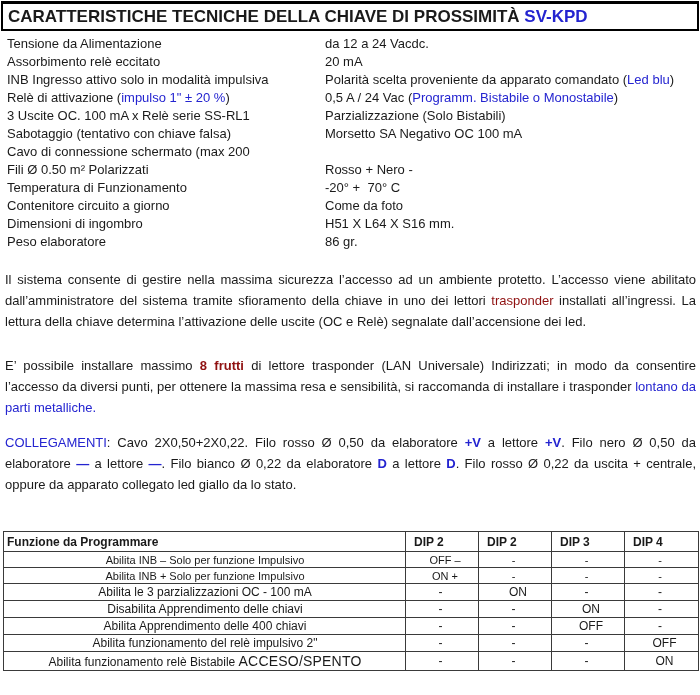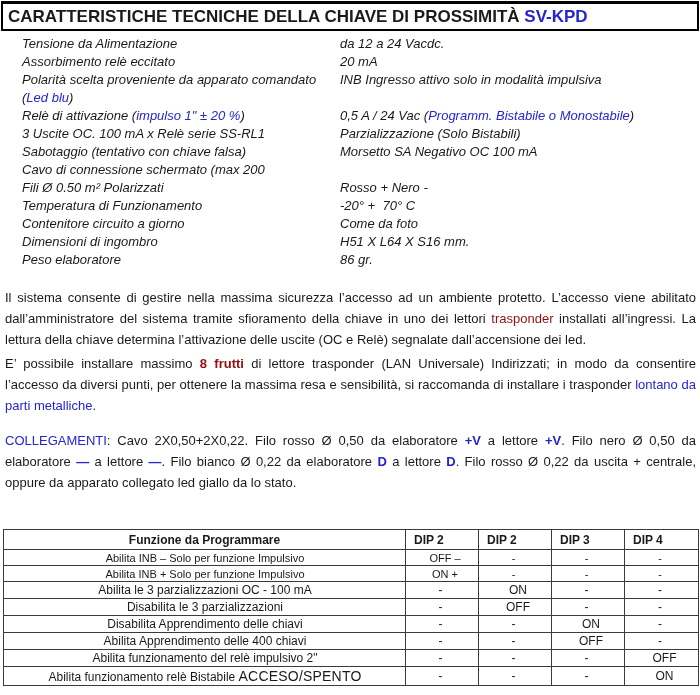--- a/index.html
+++ b/index.html
@@ -18,69 +18,69 @@
   }
   
   .title-box{
     margin:1px 1px 0 1px;
     border:2px solid #000;border-top-width:3px;
     height:30px;display:flex;align-items:center;
     padding-left:5px;
     font-weight:bold;font-size:17px;letter-spacing:0px;white-space:nowrap;
   }
   
-  .specs{margin-top:4px;padding-left:22px;font-style:italic;}
+  .specs{margin-top:4px;padding-left:7px;}
   .spec-row{
     display:grid;grid-template-columns:318px 1fr;
     font-size:13px;line-height:18px;white-space:pre-wrap;
   }
   
   .paras{padding:0 4px 0 5px;}
   .para{
     font-size:13px;line-height:21px;text-align:justify;
     margin:0;white-space:pre-wrap;
   }
   .para-0{margin-top:18px;}
-  .para-1{margin-top:3px;}
+  .para-1{margin-top:23px;}
   .para-2{margin-top:14px;}
   
   .c-blue{color:var(--blue);}
   .c-red{color:var(--red);}
   .bold{font-weight:bold;}
   
   .dip-table{
     margin:36px 2px 0 3px;width:695px;
     border-collapse:collapse;table-layout:fixed;
   }
   .dip-table th,.dip-table td{
     border:1px solid var(--line);
     font-size:12px;padding:1px 3px;vertical-align:middle;
   }
   .dip-table th{height:20px;font-weight:bold;text-align:left;padding-left:8px;}
-  .dip-table th.func-h{text-align:center;padding-left:3px;}
+  .dip-table th.func-h{text-align:left;padding-left:3px;}
   .dip-table td{height:16px;}
   .dip-table td.func{padding-left:4px;text-align:center;}
   .dip-table td.dip{padding-left:9px;text-align:center;}
   .dip-table td.dip.dash{text-align:center;padding-left:0;}
   .dip-table tr.compact td{font-size:11px;}
   .small-caps{font-size:14px;letter-spacing:0.2px;}
 </style>
 </head>
 <body>
 
 <div class="page">
 
   <div class="title-box">
     <span id="title-text"><span>CARATTERISTICHE TECNICHE DELLA CHIAVE DI PROSSIMITÀ </span><span class="c-blue">SV-KPD</span></span>
   </div>
 
   <div class="specs" id="spec-list">
       <div class="spec-row"><div><span>Tensione da Alimentazione</span></div><div><span>da 12 a 24 Vacdc.</span></div></div>
       <div class="spec-row"><div><span>Assorbimento relè eccitato</span></div><div><span>20 mA</span></div></div>
-      <div class="spec-row"><div><span>Polarità scelta proveniente da apparato comandato (</span><span class="c-blue">Led blu</span><span>)</span></div><div><span>INB Ingresso attivo solo in modalità impulsiva</span></div></div>
+      <div class="spec-row"><div><span>INB Ingresso attivo solo in modalità impulsiva</span></div><div><span>Polarità scelta proveniente da apparato comandato (</span><span class="c-blue">Led blu</span><span>)</span></div></div>
       <div class="spec-row"><div><span>Relè di attivazione (</span><span class="c-blue">impulso 1" ± 20 %</span><span>)</span></div><div><span>0,5 A / 24 Vac (</span><span class="c-blue">Programm. Bistabile o Monostabile</span><span>)</span></div></div>
       <div class="spec-row"><div><span>3 Uscite OC. 100 mA x Relè serie SS-RL1</span></div><div><span>Parzializzazione (Solo Bistabili)</span></div></div>
       <div class="spec-row"><div><span>Sabotaggio (tentativo con chiave falsa)</span></div><div><span>Morsetto SA Negativo OC 100 mA</span></div></div>
       <div class="spec-row"><div><span>Cavo di connessione schermato (max 200</span></div></div>
       <div class="spec-row"><div><span>Fili Ø 0.50 m² Polarizzati</span></div><div><span>Rosso + Nero -</span></div></div>
       <div class="spec-row"><div><span>Temperatura di Funzionamento</span></div><div><span>-20° +  70° C</span></div></div>
       <div class="spec-row"><div><span>Contenitore circuito a giorno</span></div><div><span>Come da foto</span></div></div>
       <div class="spec-row"><div><span>Dimensioni di ingombro</span></div><div><span>H51 X L64 X S16 mm.</span></div></div>
       <div class="spec-row"><div><span>Peso elaboratore</span></div><div><span>86 gr.</span></div></div>
     </div>
@@ -124,27 +124,20 @@
           <td class="dip dash">-</td>
         </tr>
         <tr>
           <td class="func"><span>Abilita le 3 parzializzazioni OC - 100 mA</span></td>
           <td class="dip dash">-</td>
           <td class="dip">ON</td>
           <td class="dip dash">-</td>
           <td class="dip dash">-</td>
         </tr>
         <tr>
-          <td class="func"><span>Disabilita le 3 parzializzazioni</span></td>
-          <td class="dip dash">-</td>
-          <td class="dip">OFF</td>
-          <td class="dip dash">-</td>
-          <td class="dip dash">-</td>
-        </tr>
-        <tr>
           <td class="func"><span>Disabilita Apprendimento delle chiavi</span></td>
           <td class="dip dash">-</td>
           <td class="dip dash">-</td>
           <td class="dip">ON</td>
           <td class="dip dash">-</td>
         </tr>
         <tr>
           <td class="func"><span>Abilita Apprendimento delle 400 chiavi</span></td>
           <td class="dip dash">-</td>
           <td class="dip dash">-</td>

